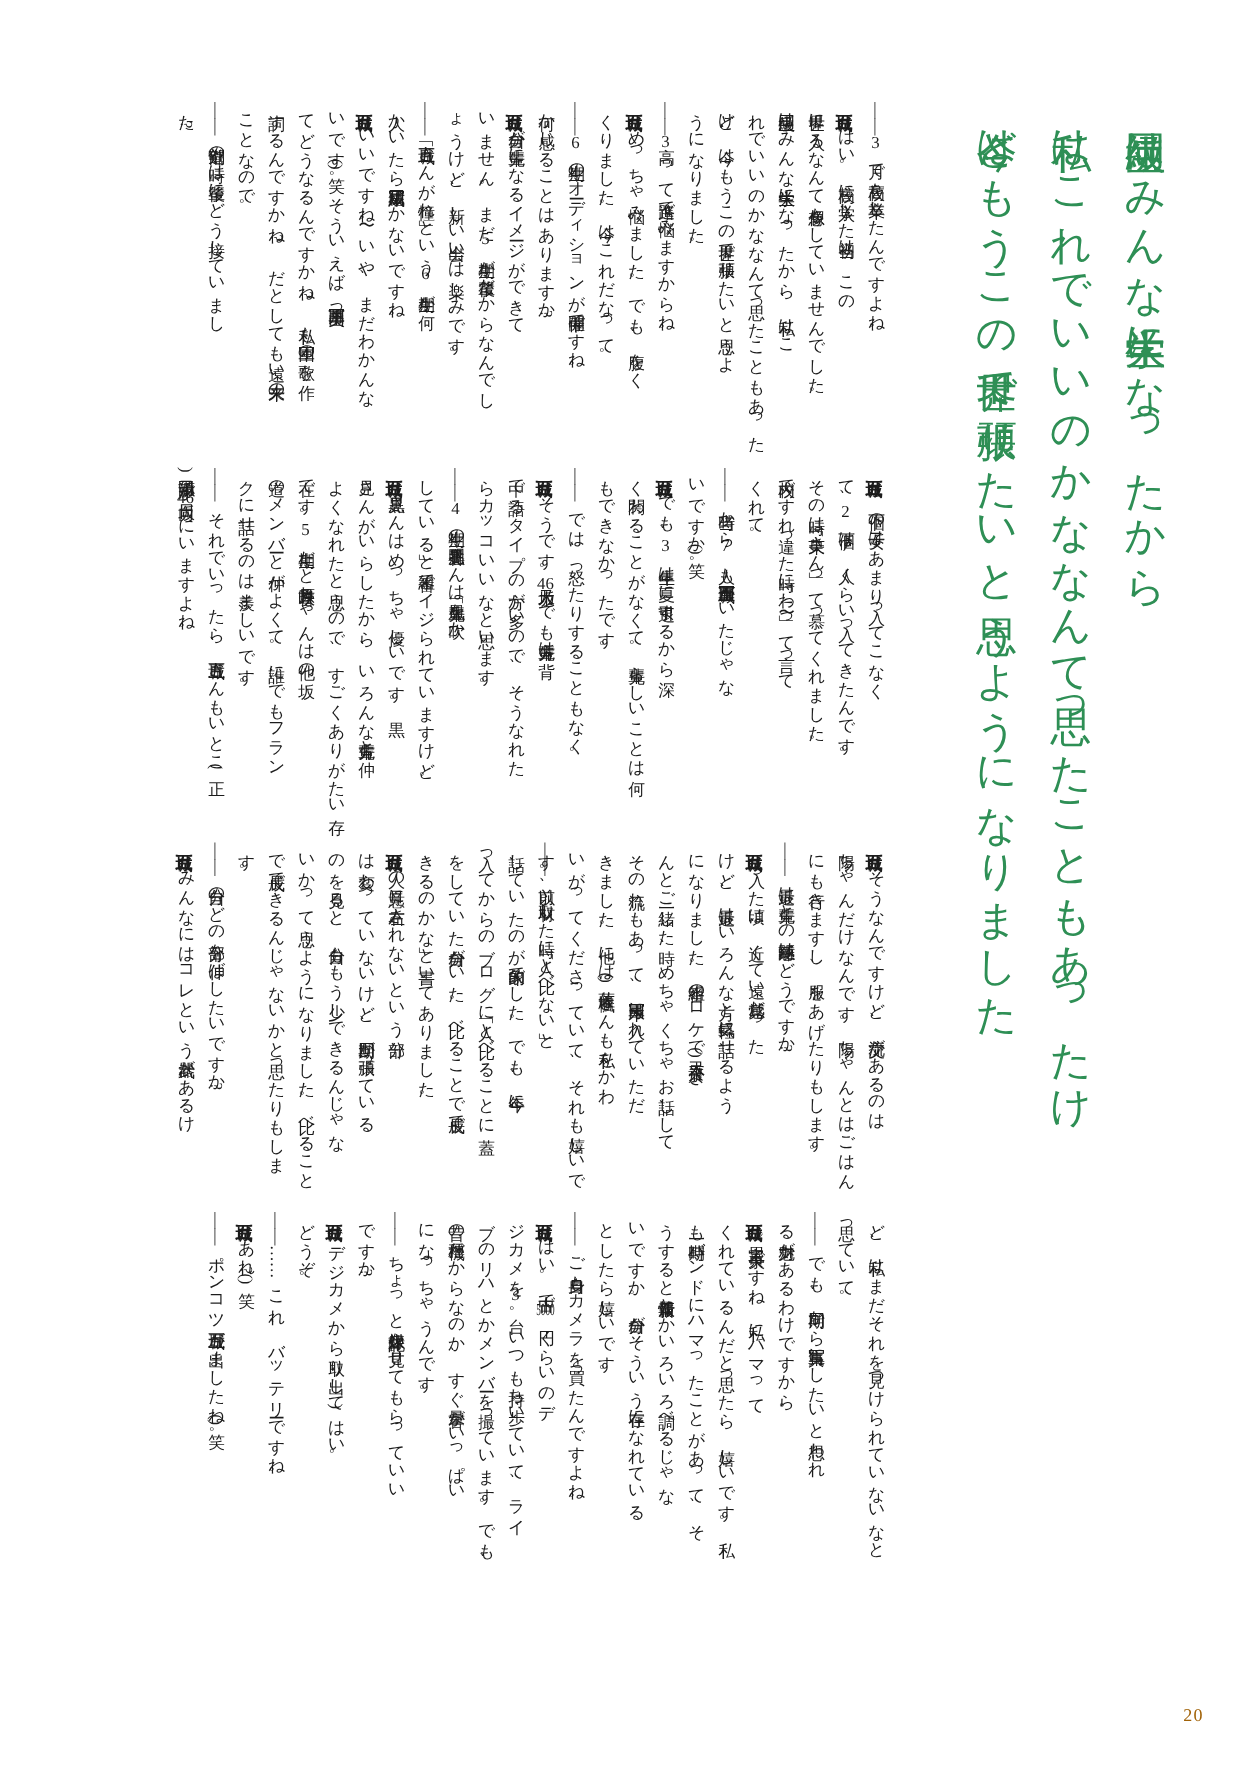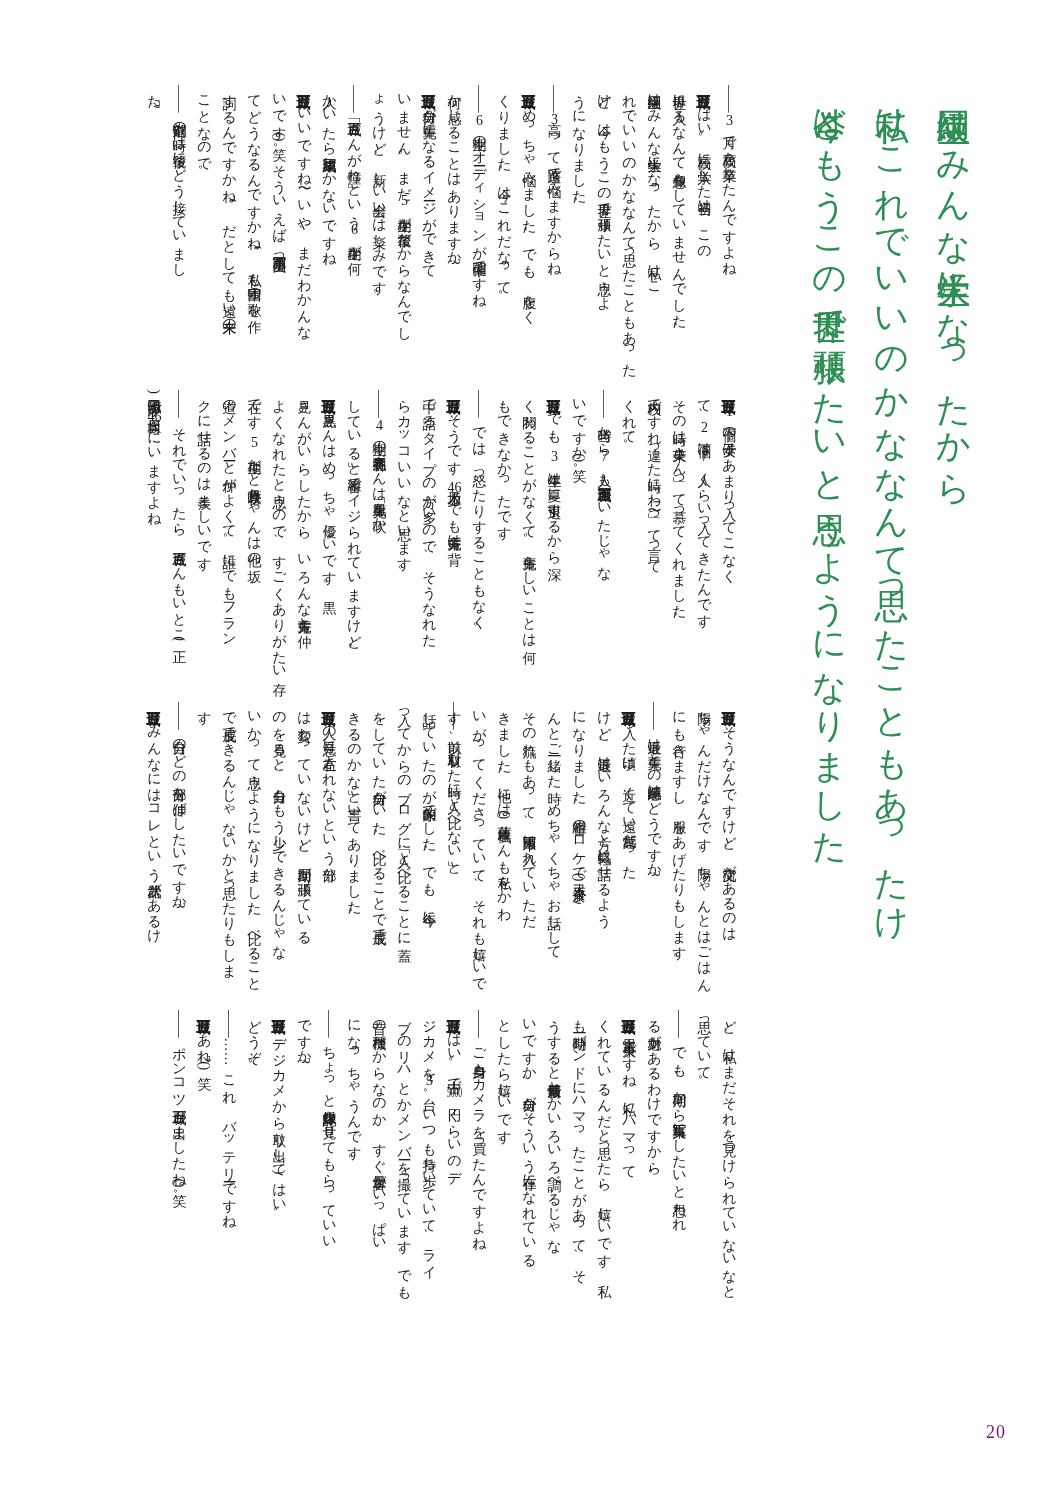--- a/index.html
+++ b/index.html
@@ -53,23 +53,23 @@
   .speaker {
     font-family: "Liberation Sans", "DejaVu Sans", sans-serif;
     font-weight: 700;
   }
   .tcy { text-combine-upright: all; }
   
   .page-number {
     position: absolute;
     left: 986px;
     top: 1422px;
-    font-size: 18px;
+    font-size: 15px;
     letter-spacing: 1px;
-    color: #701a75;
+    color: #a16207;
   }
 </style>
 </head>
 <body>
 
 <div class="page" style="background: rgb(255, 255, 255);">
 
   <div class="headline" style="color: rgb(46, 143, 85);">
       <div class="h-line">同級生はみんな大学生になったから</div>
       <div class="h-line">私はこれでいいのかななんて思ったこともあったけど、</div>

